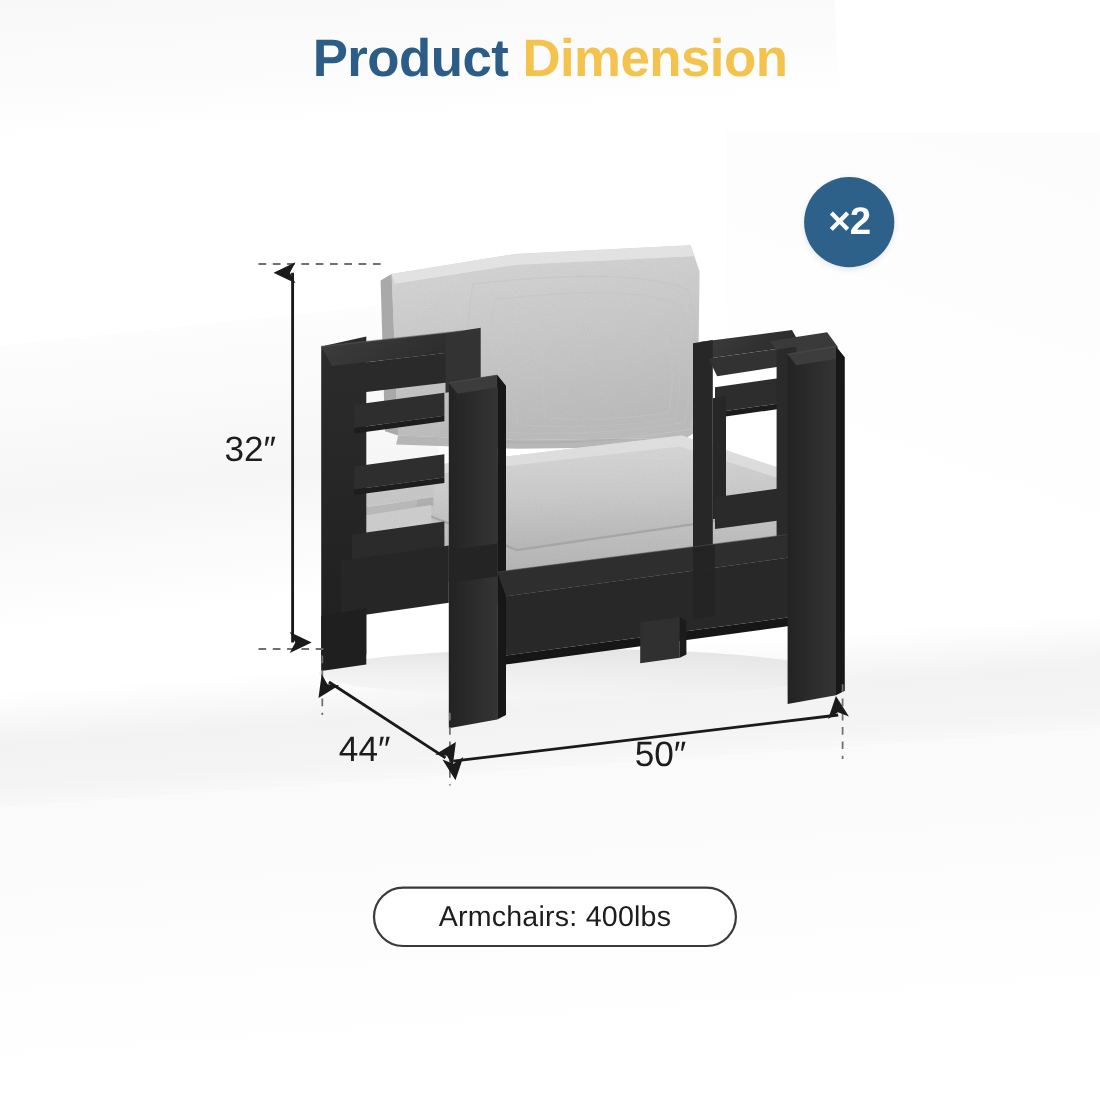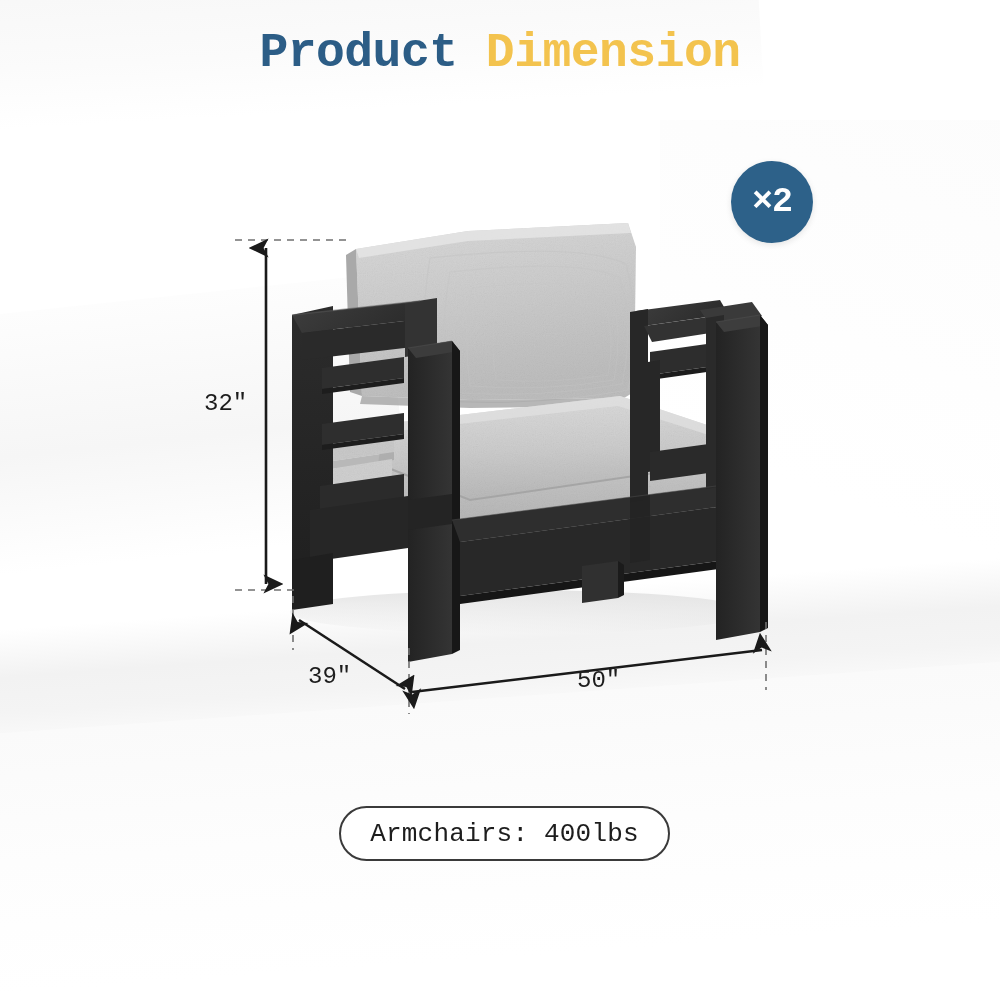--- a/index.html
+++ b/index.html
@@ -6,21 +6,20 @@
   html, body {
     width:1000px; height:1000px;
     background:#ffffff;
     font-family:"Liberation Sans", sans-serif;
     overflow:hidden;
   }
   #page {
     position:relative;
     width:1000px; height:916px;
     background:#ffffff;
-    font-family:Liberation Mono, monospace;
   }
 
   
   .bg-layer { position:absolute; inset:0; pointer-events:none; }
 
   .band-top {
     position:absolute; left:-60px; top:-40px; width:820px; height:150px;
     background:linear-gradient(180deg,#f7f7f7 0%,#fbfbfb 60%,#ffffff 100%);
     transform:rotate(-3.2deg);
   }
@@ -71,21 +70,21 @@
     position:absolute; left:0; top:0; width:1000px; height:1000px;
     pointer-events:none;
   }
   #chair-svg { position:absolute; left:0; top:0; }
 
   
   .dim-svg { position:absolute; left:0; top:0; pointer-events:none; }
 
   .dim-label {
     position:absolute;
-    font-size:24px; font-weight:500; color:#1d1d1d;
+    font-size:32px; font-weight:500; color:#1d1d1d;
     white-space:nowrap;
   }
   #label-height { left:204px; top:390px; }
   #label-depth  { left:308px; top:663px; }
   #label-width  { left:577px; top:667px; }
 
   
   .capsule {
     position:absolute; left:339px; top:806px;
     width:331px; height:55px;
@@ -302,20 +301,20 @@
       <line x1="299" y1="620" x2="405" y2="689" stroke="#1a1a1a" stroke-width="2.6" marker-start="url(#arrUp)" marker-end="url(#arrEnd)"></line>
     </g>
 
     <g>
       <line x1="766" y1="622" x2="766" y2="690" stroke="#707070" stroke-width="1.6" stroke-dasharray="7 6"></line>
       <line x1="412" y1="692" x2="762" y2="650" stroke="#1a1a1a" stroke-width="2.6" marker-start="url(#arrUp)" marker-end="url(#arrEnd)"></line>
     </g>
   </svg>
 
   <div class="dim-label" id="label-height">32″</div>
-  <div class="dim-label" id="label-depth">39″</div>
+  <div class="dim-label" id="label-depth">44″</div>
   <div class="dim-label" id="label-width">50″</div>
 
   <div class="capsule">
     <span>Armchairs: 400lbs</span>
   </div>
 
 </div>
 
 </body></html>

